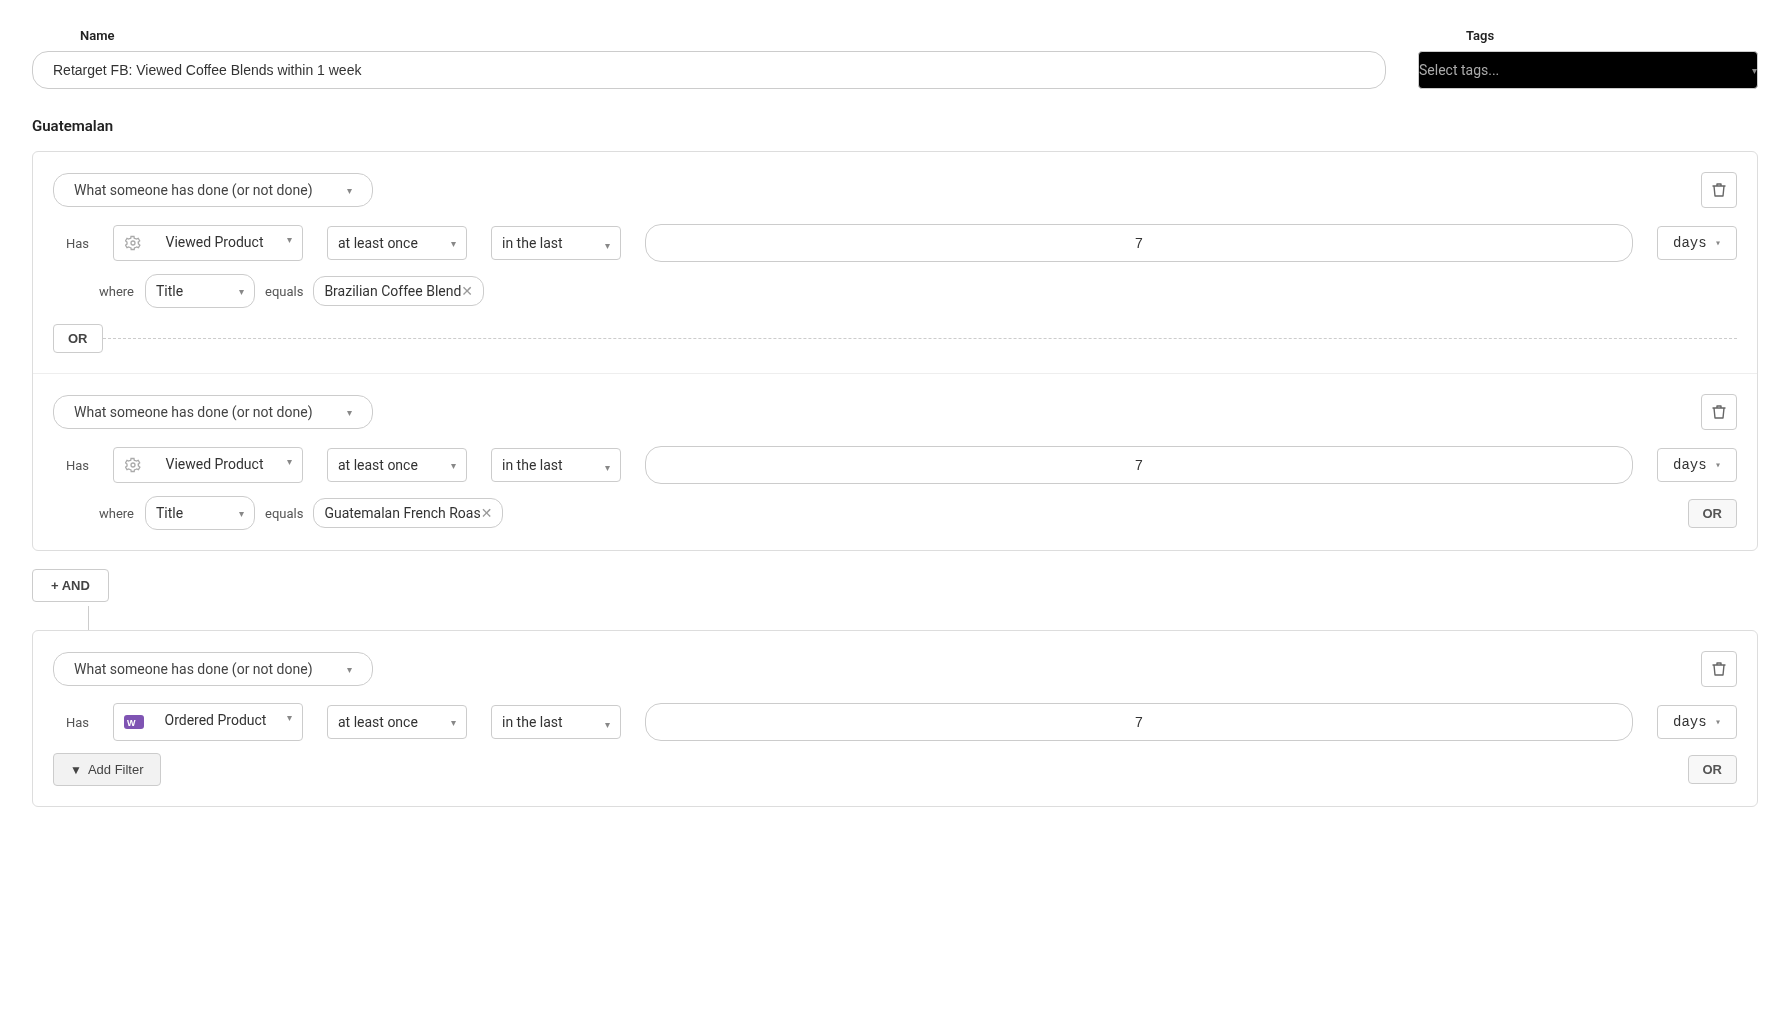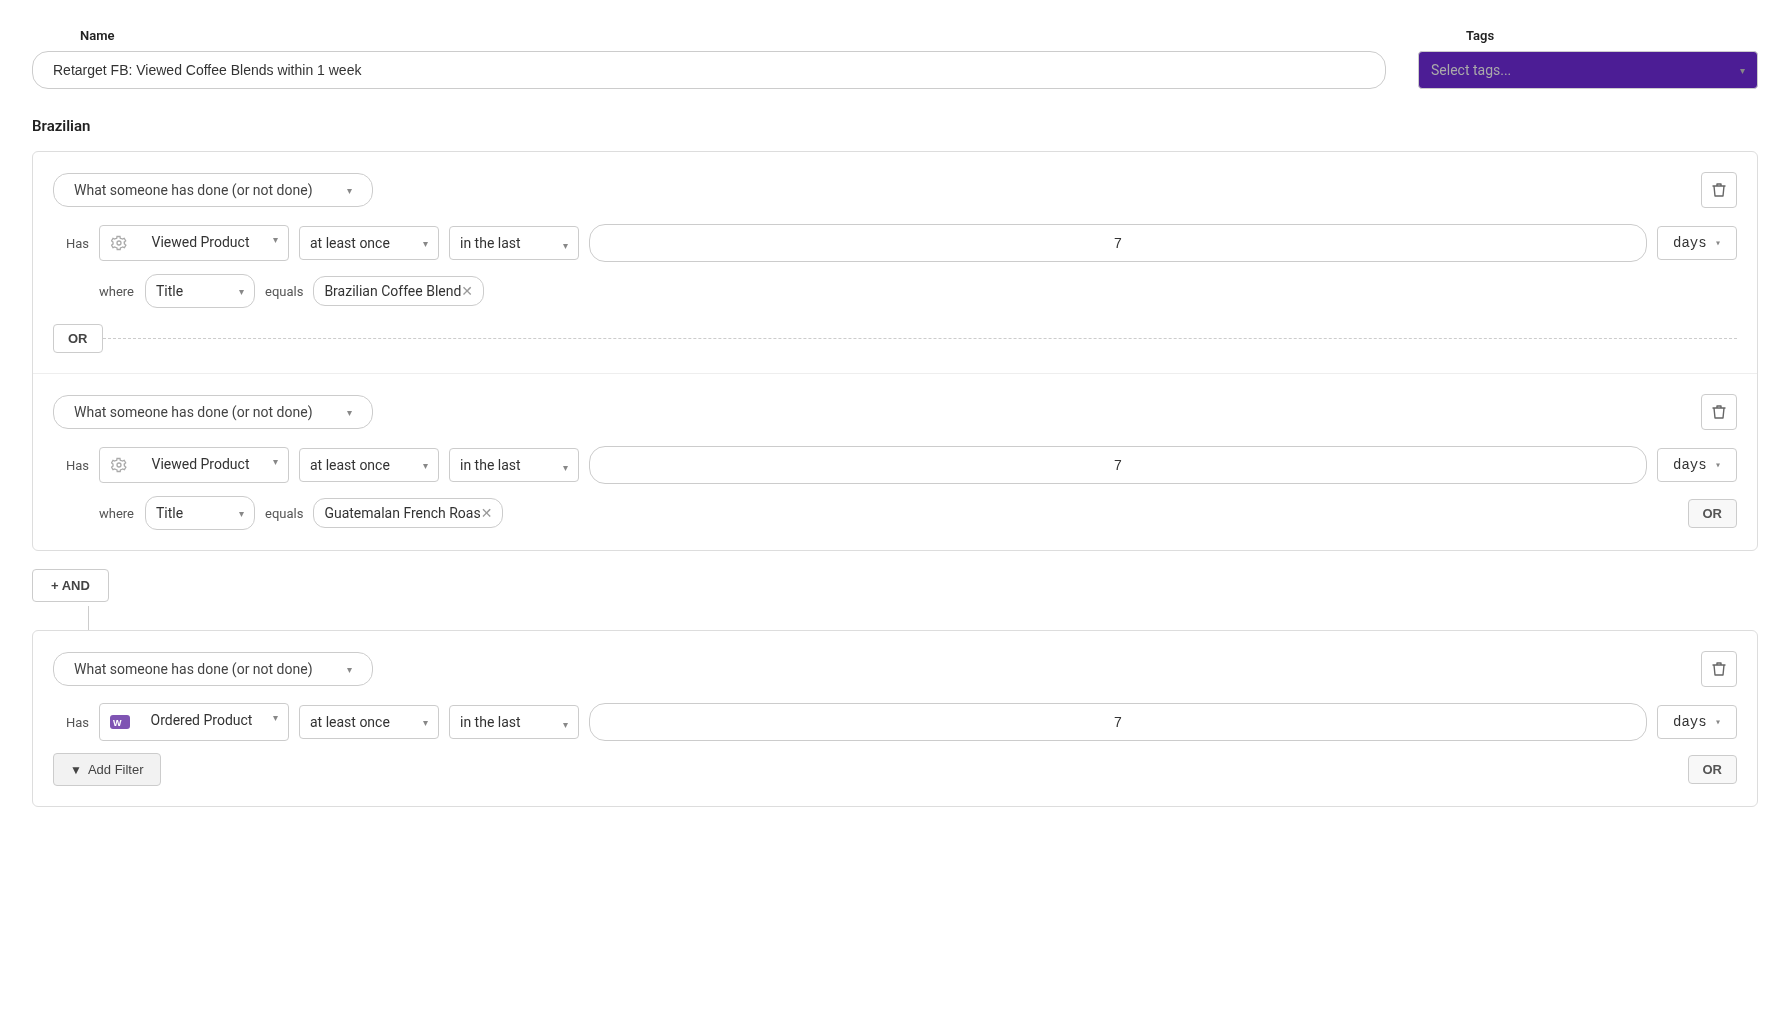--- a/index.html
+++ b/index.html
@@ -34,24 +34,24 @@
       border-radius: 16px;
       padding: 10px 20px;
       font-size: 14px;
       color: #333;
       outline: none;
     }
     .select-tags {
       width: 100%;
       border: 1px solid #ccc;
       border-radius: 4px;
-      padding: 10px 12px;
+      padding: 10px 0;
       font-size: 14px;
       color: #999;
-      background: #4c1d95;
+      background: #000000;
       display: flex;
       align-items: center;
       justify-content: space-between;
       cursor: pointer;
     }
     .definition-label {
       font-size: 15px;
       font-weight: 600;
       color: #222;
       margin-bottom: 16px;
@@ -83,21 +83,21 @@
       height: 36px;
       display: flex;
       align-items: center;
       justify-content: center;
       cursor: pointer;
       color: #666;
     }
     .has-row {
       display: flex;
       align-items: center;
-      gap: 10px;
+      gap: 24px;
       margin-bottom: 12px;
     }
     .has-label {
       font-size: 13px;
       color: #555;
       min-width: 36px;
       text-align: right;
     }
     .event-dropdown {
       display: flex;
@@ -301,21 +301,21 @@
   </div>
   <div class="tags-section">
     <div class="field-label">Tags</div>
     <div class="select-tags">
       <span style="color:#aaa;">Select tags...</span>
       <span class="chevron-down">▾</span>
     </div>
   </div>
 </div>
 
-<div class="definition-label">Brazilian</div>
+<div class="definition-label">Guatemalan</div>
 
 <div class="outer-block">
 
   <div class="inner-section">
     <div class="top-select-row">
       <div class="main-dropdown">
         <span>What someone has done (or not done)</span>
         <span class="chevron-down">▾</span>
       </div>
       <div class="delete-btn">

